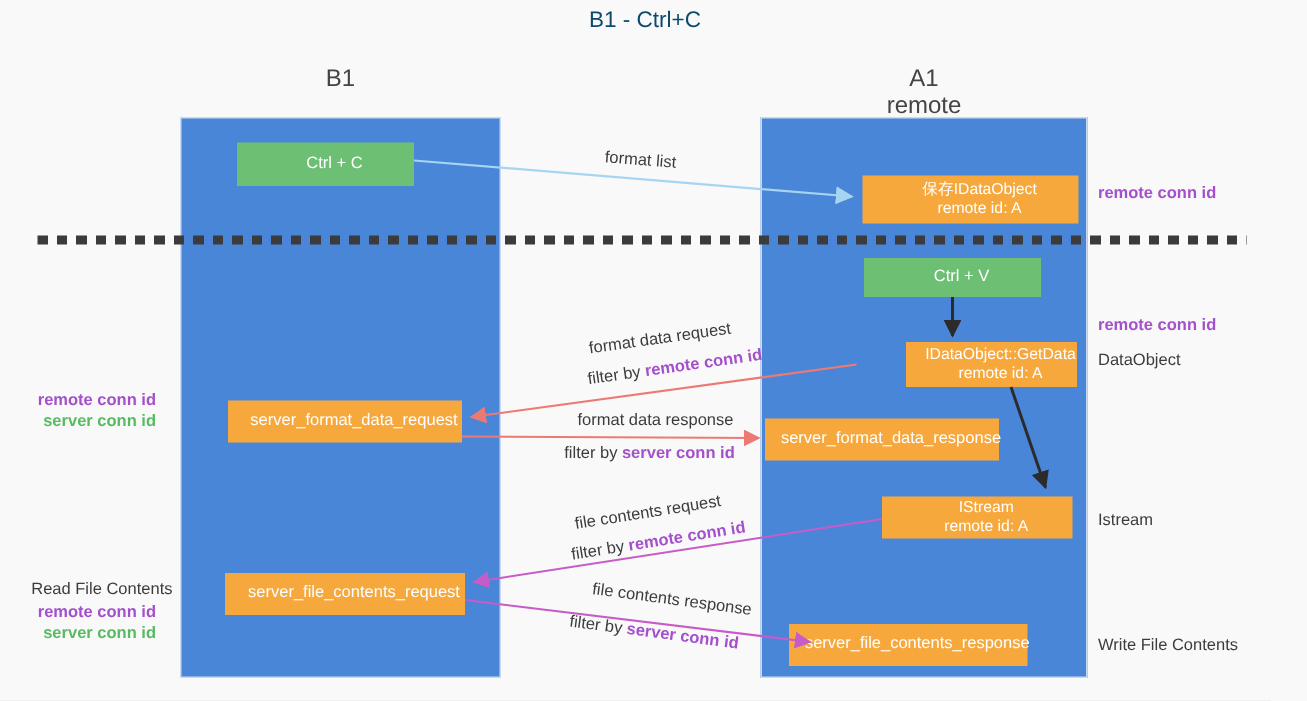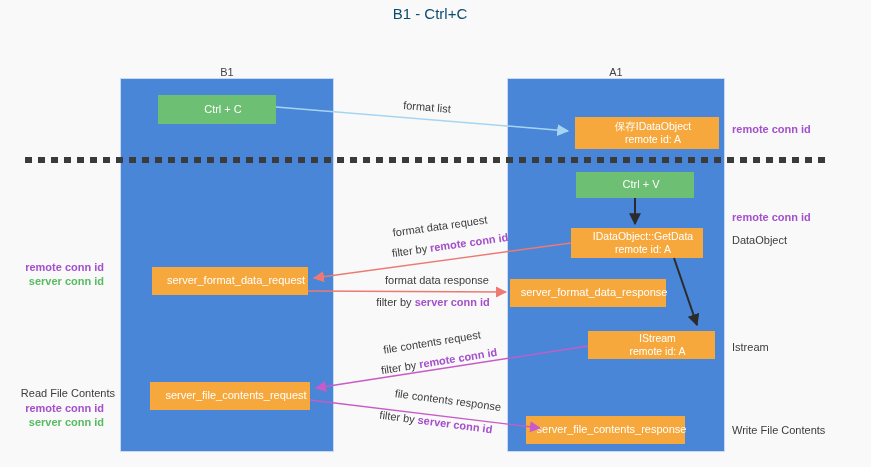--- a/index.html
+++ b/index.html
@@ -6,21 +6,21 @@
   .stage{
     position:relative;width:871px;height:467px;background:#f9f9f9;
     font-family:"Liberation Sans",sans-serif;color:#3d3d3d;overflow:hidden;
     margin:0 auto;
   }
   .abs{position:absolute;}
   .title{
     left:295px;top:5px;width:270px;text-align:center;
     font-size:15px;line-height:1.25;color:#0c4a6e;
   }
-  .col-header{top:66px;text-align:center;font-size:11px;line-height:1.15;color:#444;}
+  .col-header{top:44px;text-align:center;font-size:16px;line-height:1.15;color:#444;}
   .col-header.left{left:120px;width:214px;}
   .col-header.right{left:507px;width:218px;}
   .lifeline{
     top:78px;height:374px;background:#4a86d8;
     border:1px solid #c9d9f2;box-sizing:border-box;z-index:1;
   }
   .lifeline.left{left:120px;width:214px;}
   .lifeline.right{left:507px;width:218px;}
   .dashline{
     left:25px;top:157px;width:806px;height:6px;z-index:4;
@@ -96,21 +96,21 @@
 
   <div class="abs box orange" style="left:575px;top:117px;width:144px;height:32px;">
     <div class="l2">保存IDataObject</div>
     <div class="l2">remote id: A</div>
   </div>
 
   <div class="abs box green" style="left:576px;top:172px;width:118px;height:26px;">
     <div>Ctrl + V</div>
   </div>
 
-  <div class="abs box orange" style="left:571px;top:228px;width:132px;height:30px;">
+  <div class="abs box orange" style="left:604px;top:228px;width:114px;height:30px;">
     <div class="l2">IDataObject::GetData</div>
     <div class="l2">remote id: A</div>
   </div>
 
   <div class="abs box orange" style="left:510px;top:279px;width:156px;height:28px;">
     <div>server_format_data_response</div>
   </div>
 
   <div class="abs box orange" style="left:152px;top:267px;width:156px;height:28px;">
     <div>server_format_data_request</div>

